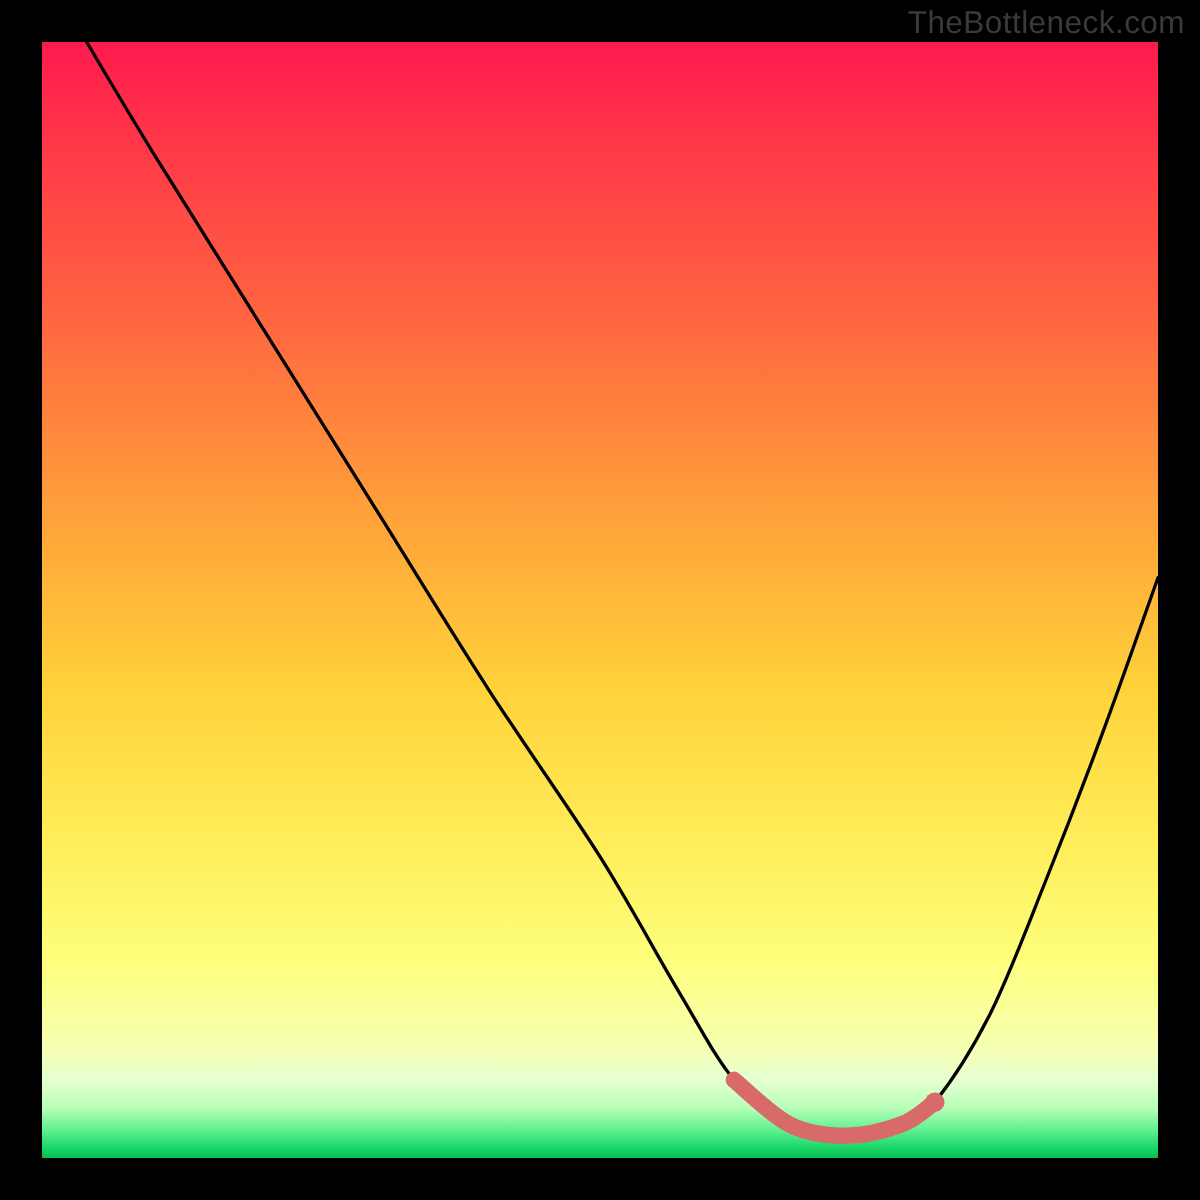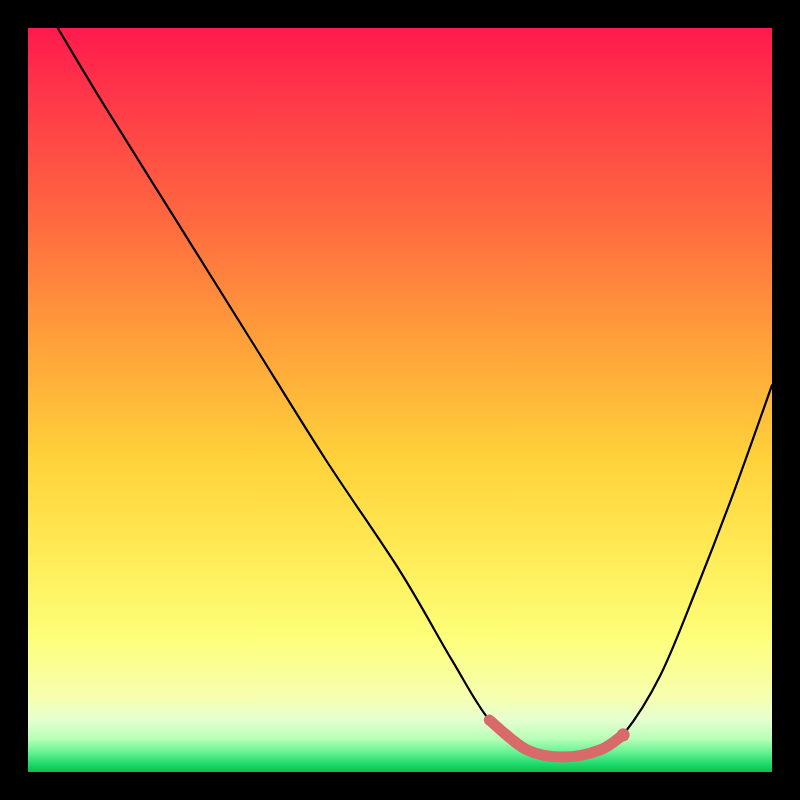--- a/index.html
+++ b/index.html
@@ -55,20 +55,21 @@
     left: 0;
     top: 0;
     width: 744px;
     height: 744px;
   }
 </style>
 </head>
 <body>
 
 <div class="frame">
+  <div class="watermark">TheBottleneck.com</div>
 
   <div class="plot-area">
     <svg class="curve" viewBox="0 0 744 744" preserveAspectRatio="none">
 
       <path id="curve-path" fill="none" stroke="#000000" stroke-width="2.2" stroke-linecap="round" stroke-linejoin="round" d="M 29.76 0.00 C 37.20 12.40, 54.56 42.16, 74.40 74.40 C 94.24 106.64, 124.00 153.76, 148.80 193.44 C 173.60 233.12, 198.40 272.80, 223.20 312.48 C 248.00 352.16, 272.80 393.08, 297.60 431.52 C 322.40 469.96, 350.92 509.64, 372.00 543.12 C 393.08 576.60, 409.20 607.60, 424.08 632.40 C 438.96 657.20, 448.88 677.04, 461.28 691.92 C 473.68 706.80, 486.08 715.48, 498.48 721.68 C 510.88 727.88, 523.28 729.12, 535.68 729.12 C 548.08 729.12, 562.96 725.40, 572.88 721.68 C 582.80 717.96, 585.28 719.20, 595.20 706.80 C 605.12 694.40, 620.00 672.08, 632.40 647.28 C 644.80 622.48, 657.20 589.00, 669.60 558.00 C 682.00 527.00, 694.40 494.76, 706.80 461.28 C 719.20 427.80, 737.80 374.48, 744.00 357.12"></path>
 
       <path id="highlight-path" fill="none" stroke="#d86a6a" stroke-width="11" stroke-linecap="round" stroke-linejoin="round" d="M 461.28 691.92 C 467.48 696.88, 486.08 715.48, 498.48 721.68 C 510.88 727.88, 523.28 729.12, 535.68 729.12 C 548.08 729.12, 562.96 725.40, 572.88 721.68 C 582.80 717.96, 591.48 709.28, 595.20 706.80"></path>
 
       <circle id="highlight-dot" r="6.5" fill="#d86a6a" cx="595.20" cy="706.80"></circle>
     </svg>

